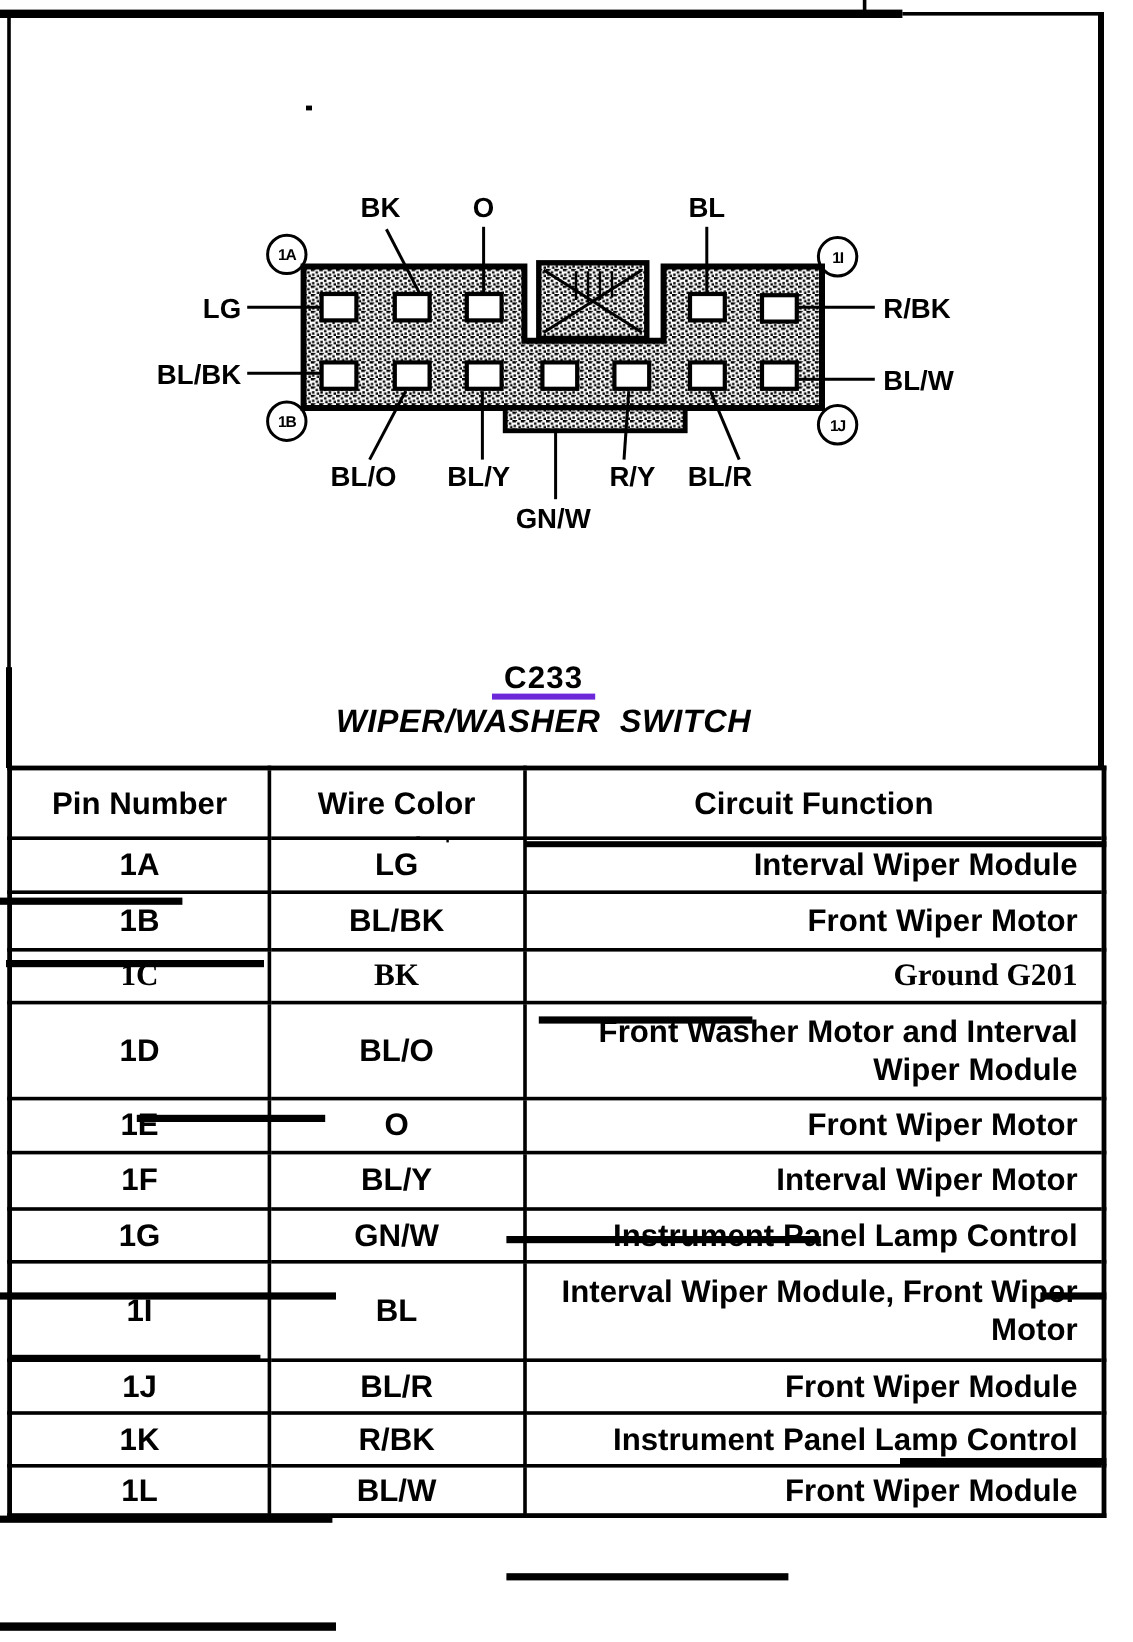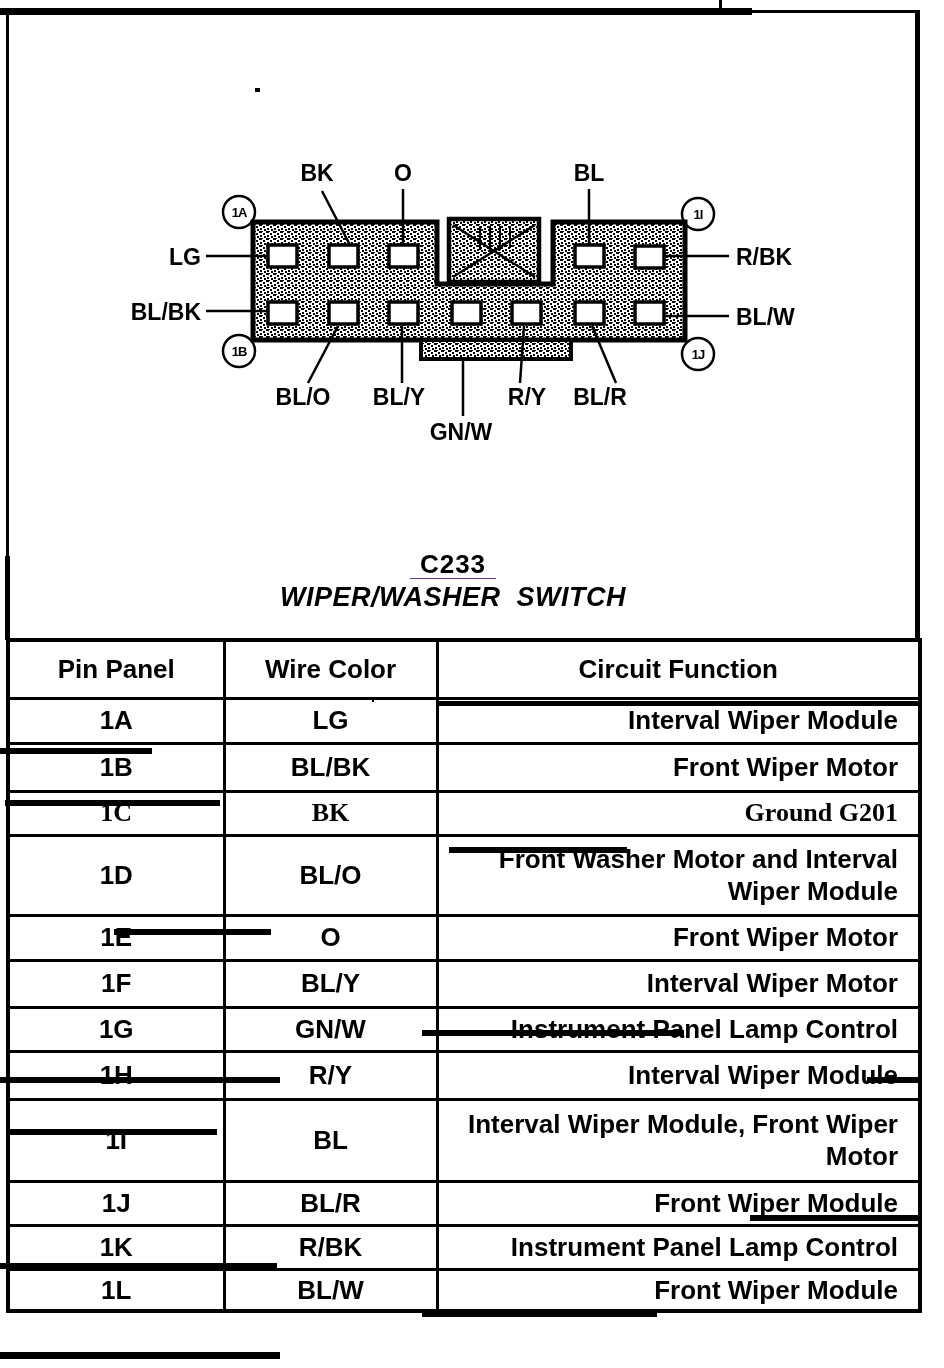--- a/index.html
+++ b/index.html
@@ -11,21 +11,21 @@
 
   
   .connector-svg { position:absolute; left:0; top:0; width:944px; height:470px; }
   .wire-label { font-family:"Liberation Sans",sans-serif; font-size:23px; font-weight:bold; fill:#000; }
   .corner-label { font-family:"Liberation Sans",sans-serif; font-size:13px; font-weight:bold; fill:#000; letter-spacing:-1px; }
 
   
   .title-block { position:absolute; left:0; top:551px; width:906px; text-align:center; }
   .connector-id {
     display:inline-block; font-size:26px; font-weight:bold; letter-spacing:1px;
-    border-bottom:1px solid #6d28d9; padding:0 10px 1px 10px; line-height:1.0;
+    border-bottom:5px solid #6d28d9; padding:0 10px 1px 10px; line-height:1.0;
   }
   .connector-name { font-size:27px; font-weight:bold; margin-top:3px; white-space:pre; letter-spacing:0.5px;font-style:italic; }
 
   
   .pin-table {
     position:absolute; left:6px; top:638px; width:916px;
     border-collapse:collapse; table-layout:fixed; border:4px solid #000;
   }
   .pin-table col.c1 { width:216px; }
   .pin-table col.c2 { width:213px; }
@@ -142,21 +142,21 @@
   </div>
 
   <table class="pin-table">
     <colgroup>
         <col class="c1">
         <col class="c2">
         <col class="c3">
       </colgroup>
     <tbody>
         <tr style="height:58px;">
-      <th>Pin Panel</th>
+      <th>Pin Number</th>
       <th>Wire Color</th>
       <th>Circuit Function</th>
     </tr>
     <tr style="height:45px;">
       <td class="cell-center">1A</td>
       <td class="cell-center">LG</td>
       <td class="cell-fn">Interval Wiper Module</td>
     </tr>
     <tr style="height:48px;">
       <td class="cell-center">1B</td>
@@ -181,25 +181,20 @@
     </tr>
     <tr style="height:47px;">
       <td class="cell-center">1F</td>
       <td class="cell-center">BL/Y</td>
       <td class="cell-fn">Interval Wiper Motor</td>
     </tr>
     <tr style="height:44px;">
       <td class="cell-center">1G</td>
       <td class="cell-center">GN/W</td>
       <td class="cell-fn">Instrument Panel Lamp Control</td>
-    </tr>
-    <tr style="height:48px;">
-      <td class="cell-center">1H</td>
-      <td class="cell-center">R/Y</td>
-      <td class="cell-fn">Interval Wiper Module</td>
     </tr>
     <tr style="height:82px;">
       <td class="cell-center">1I</td>
       <td class="cell-center">BL</td>
       <td class="cell-fn">Interval Wiper Module, Front Wiper
 Motor</td>
     </tr>
     <tr style="height:44px;">
       <td class="cell-center">1J</td>
       <td class="cell-center">BL/R</td>

